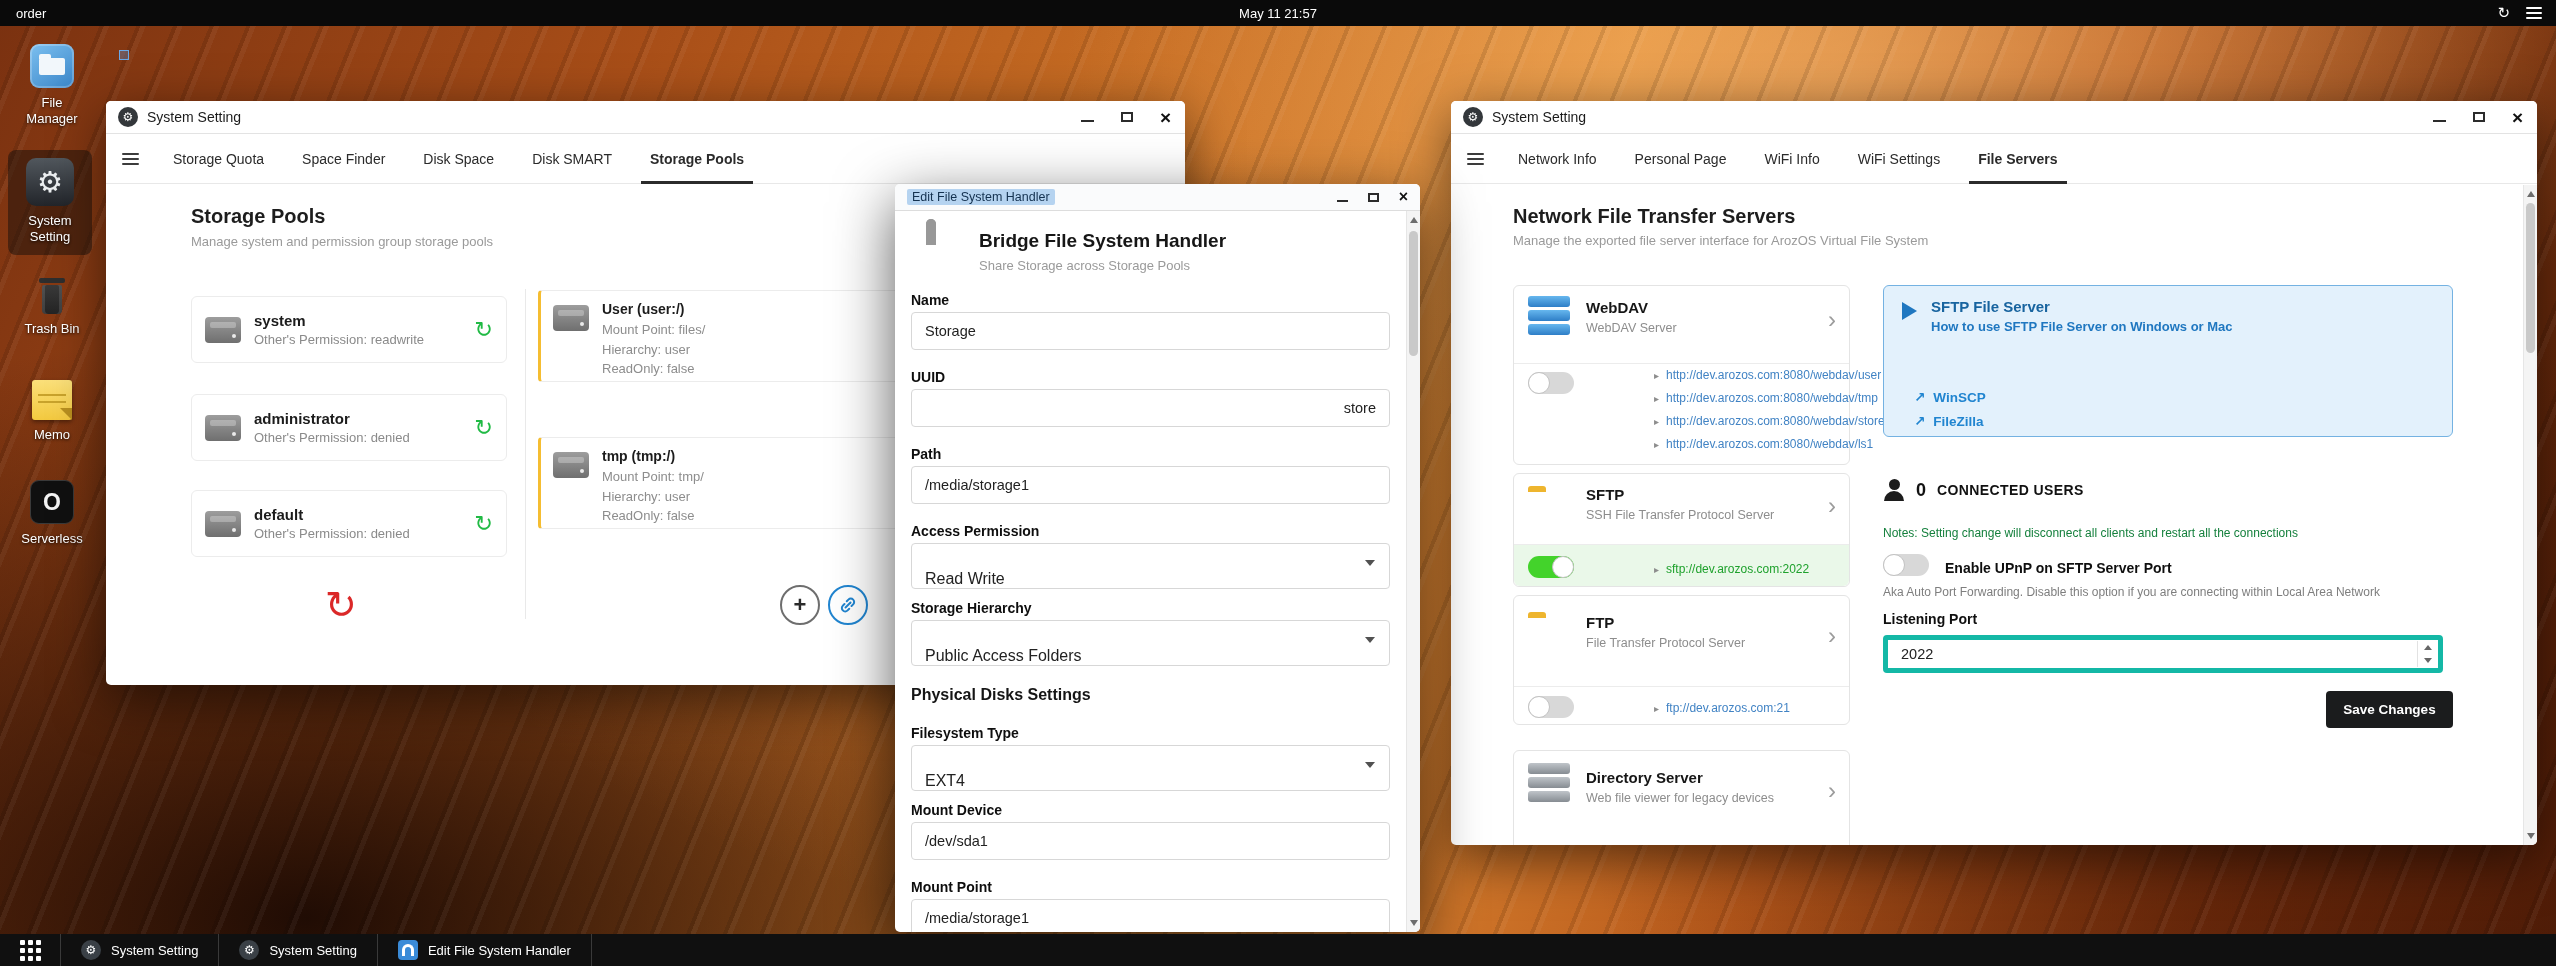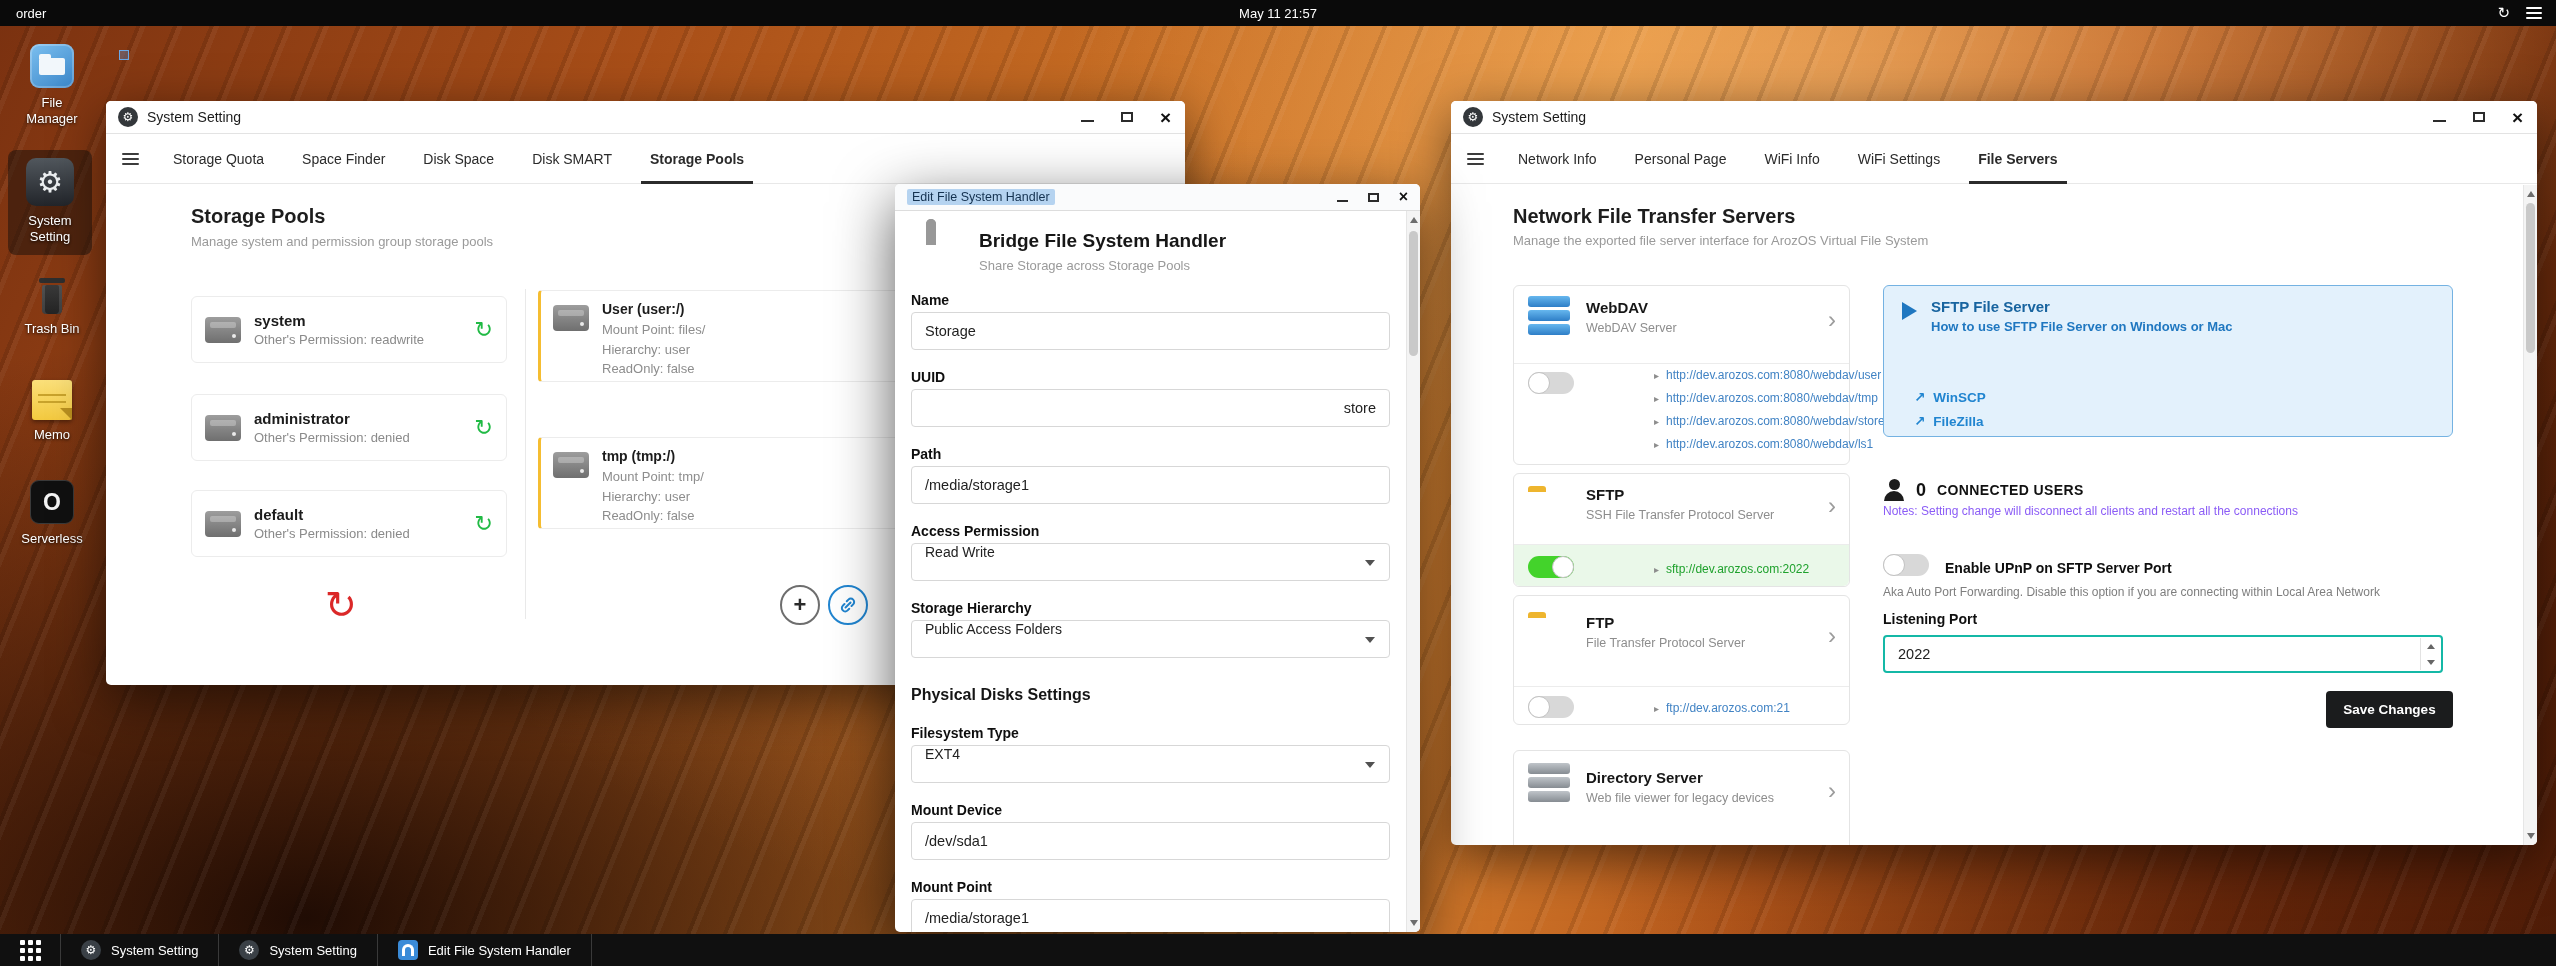--- a/index.html
+++ b/index.html
@@ -78,21 +78,21 @@
 .modal-title{font-size:12.5px;background:#b5d3f0;color:#14314f;padding:1px 5px;border-radius:2px}
 .m-controls{position:absolute;right:12px;top:0;height:100%;display:flex;align-items:center;gap:20px}
 .m-controls .c-min{width:11px}
 .m-controls .c-max{width:11px;height:9px}
 .m-controls .c-close{font-size:16px}
 .bridge{width:46px;height:40px;position:relative;flex:none}
 .bridge::before{content:"";position:absolute;left:2px;right:2px;bottom:5px;height:9px;background:#6d6d6d;border-radius:2px}
 .bridge::after{content:"";position:absolute;left:8px;right:8px;bottom:12px;height:21px;border:5px solid #989898;border-bottom:none;border-radius:15px 15px 0 0}
 .f-label{position:absolute;left:16px;font-size:14px;font-weight:bold;color:#0e0e0e}
 .f-inp{position:absolute;left:16px;width:479px;height:38px;border:1px solid #d7d7d7;border-radius:4px;padding:0 13px;font-size:14.5px;color:#222;font-family:inherit;outline:none;background:#fff}
-.f-sel{position:absolute;left:16px;width:479px;height:38px;border:1px solid #d7d7d7;border-radius:4px;background:#fff;display:flex;align-items:flex-start;padding:0 13px;font-size:14px;color:#222}
+.f-sel{position:absolute;left:16px;width:479px;height:46px;border:1px solid #d7d7d7;border-radius:4px;background:#fff;display:flex;align-items:flex-end;padding:0 13px;font-size:16px;color:#222}
 .caret{width:0;height:0;border-left:5px solid transparent;border-right:5px solid transparent;border-top:6px solid #515151;position:absolute;right:14px;top:16px}
 .sec-h{position:absolute;left:16px;font-size:16px;font-weight:bold;color:#151515}
 
 .sbar{position:absolute;top:0;bottom:0;right:0;width:14px;background:#f4f4f4;border-left:1px solid #e6e6e6;z-index:5}
 .sb-up{position:absolute;left:3px;top:6px;width:0;height:0;border-left:4px solid transparent;border-right:4px solid transparent;border-bottom:6px solid #6d6d6d}
 .sb-down{position:absolute;left:3px;bottom:6px;width:0;height:0;border-left:4px solid transparent;border-right:4px solid transparent;border-top:6px solid #6d6d6d}
 .sb-thumb{position:absolute;left:2px;width:9px;background:#c9c9c9;border-radius:5px}
 
 .srv-card{position:absolute;left:62px;width:337px;border:1px solid #e4e4e4;border-radius:6px;background:#fff}
 .srv-icon{position:absolute;left:14px}
@@ -119,25 +119,25 @@
 .ib-title{position:absolute;left:47px;top:12px;font-size:15px;font-weight:bold;color:#18649f}
 .ib-sub{position:absolute;left:47px;top:33px;font-size:13px;font-weight:bold;color:#1f77c0}
 .ib-body{position:absolute;left:17px;top:56px;right:17px;font-size:13px;line-height:1.6;color:#2b7fc6}
 .ib-client{position:absolute;left:30px;font-size:13.5px;color:#2185d0;display:flex;gap:8px;align-items:center;font-weight:bold}
 .person{width:22px;height:22px;position:relative;flex:none}
 .person::before{content:"";position:absolute;left:6px;top:0;width:11px;height:11px;border-radius:50%;background:#1c1c1c}
 .person::after{content:"";position:absolute;left:1px;top:12px;width:20px;height:10px;border-radius:10px 10px 0 0;background:#1c1c1c}
 .cu-row{position:absolute;left:432px;top:378px;display:flex;align-items:center;gap:11px}
 .cu-count{font-size:18px;font-weight:bold;color:#111}
 .cu-label{font-size:14px;font-weight:bold;color:#111;letter-spacing:.4px}
-.notes{position:absolute;left:432px;top:403px;font-size:12px;color:#8b5cf6}
+.notes{position:absolute;left:432px;top:425px;font-size:12px;color:#15803d}
 .upnp-label{position:absolute;left:494px;top:459px;font-size:14px;font-weight:bold;color:#0f0f0f}
 .upnp-desc{position:absolute;left:432px;top:484px;font-size:12px;color:#7e7e7e}
 .port-label{position:absolute;left:432px;top:510px;font-size:14px;font-weight:bold;color:#0f0f0f}
-.port-box{position:absolute;left:432px;top:534px;width:560px;height:38px;border:2px solid #14b8a6;border-radius:4px;background:#fff;display:flex;align-items:center;padding:0 13px;font-size:14.5px;color:#222}
+.port-box{position:absolute;left:432px;top:534px;width:560px;height:38px;border:5px solid #14b8a6;border-radius:4px;background:#fff;display:flex;align-items:center;padding:0 13px;font-size:14.5px;color:#222}
 .spin{position:absolute;right:1px;top:1px;bottom:1px;width:20px;border-left:1px solid #e2e2e2;display:flex;flex-direction:column}
 .spin b{flex:1;display:flex;align-items:center;justify-content:center}
 .tri-u{width:0;height:0;border-left:4px solid transparent;border-right:4px solid transparent;border-bottom:5px solid #666}
 .tri-d{width:0;height:0;border-left:4px solid transparent;border-right:4px solid transparent;border-top:5px solid #666}
 .save-btn{position:absolute;left:875px;top:590px;width:127px;height:37px;background:#1b1c1d;color:#fff;border:none;border-radius:4px;font-size:13.5px;font-weight:bold;font-family:inherit;display:flex;align-items:center;justify-content:center}
 
 .taskbar{position:absolute;left:0;right:0;bottom:0;height:32px;background:#101010;display:flex;align-items:stretch;z-index:60}
 .apps{width:60px;display:flex;align-items:center;justify-content:center}
 .apps .grid{display:grid;grid-template-columns:repeat(3,5px);grid-auto-rows:5px;gap:3px}
 .apps .grid i{background:#fff;border-radius:1px;display:block}

